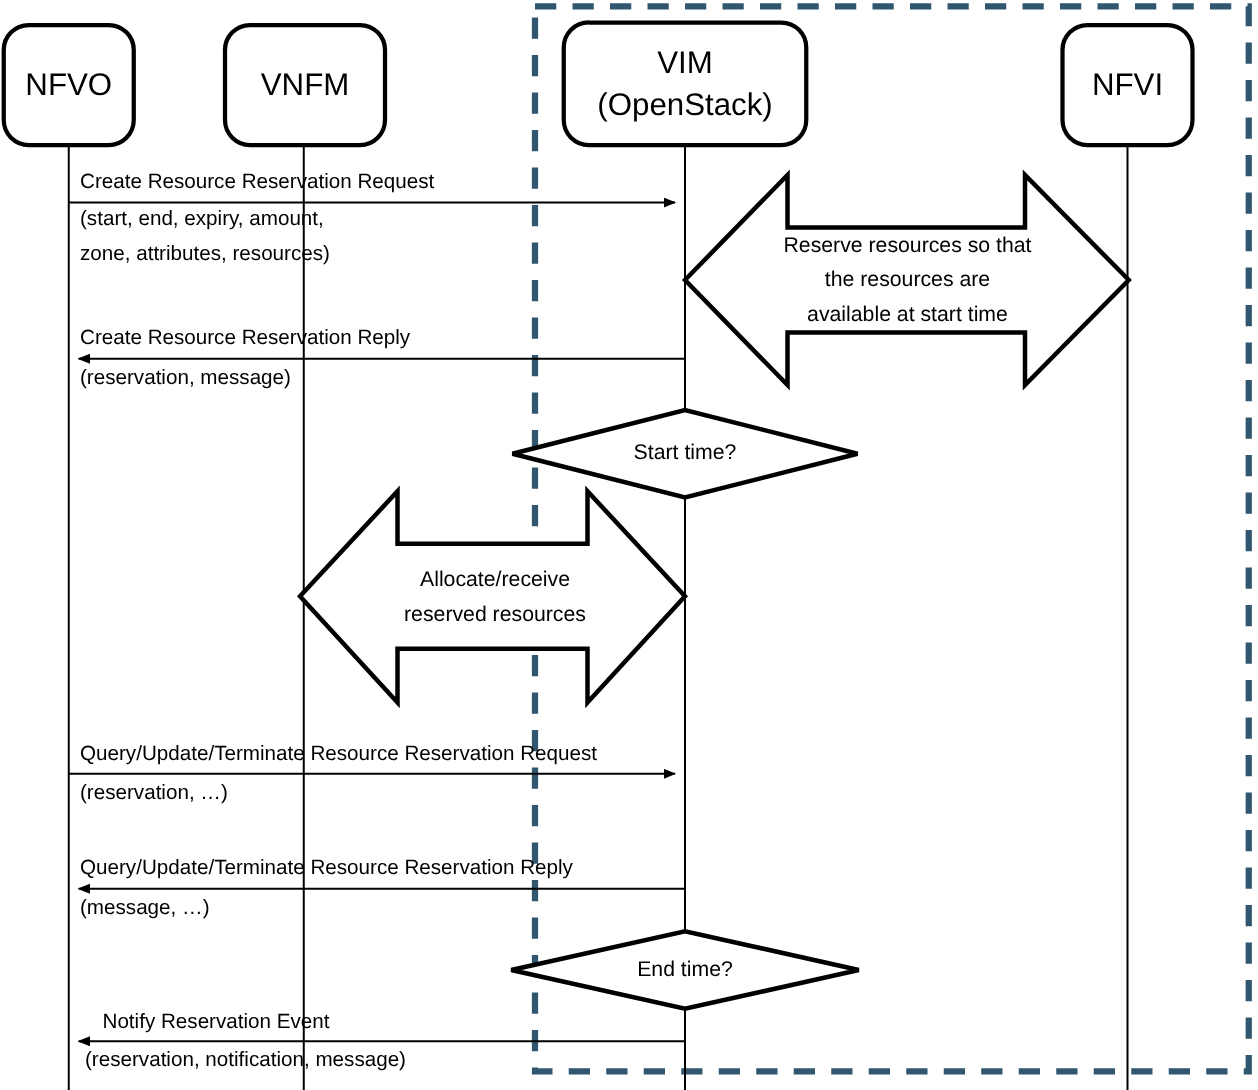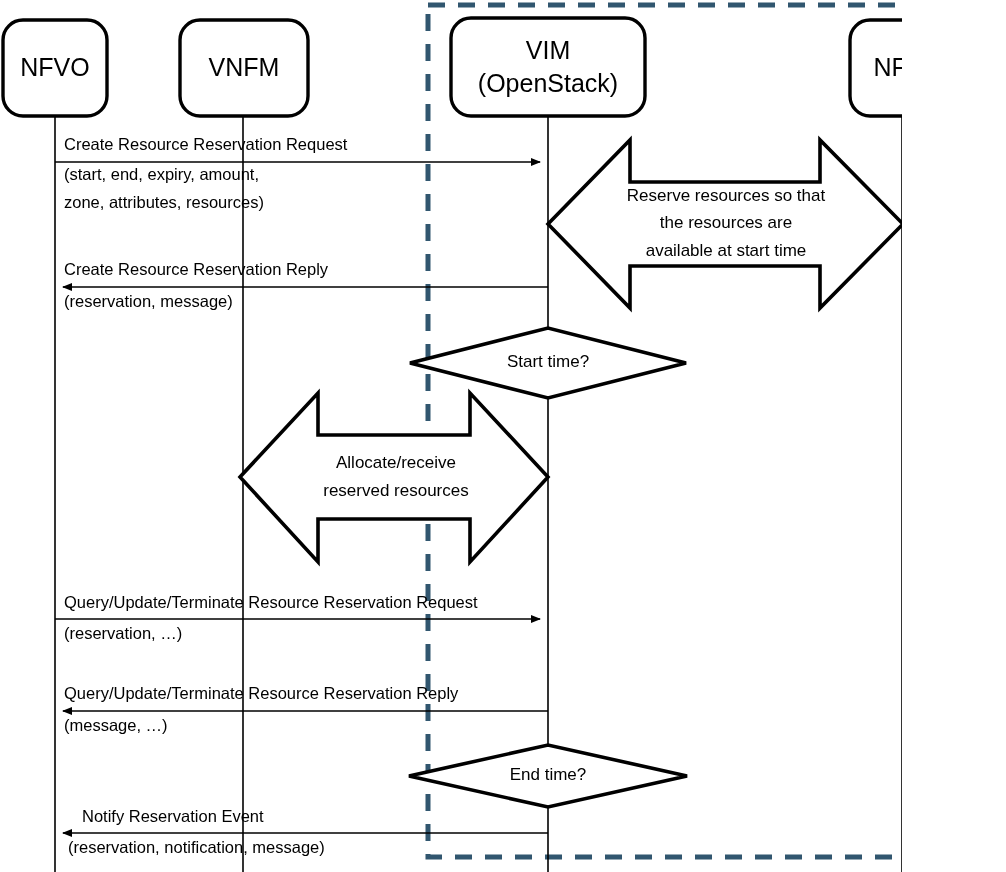--- a/index.html
+++ b/index.html
@@ -2,21 +2,21 @@
 <html><head>
 <meta charset="utf-8">
 <style>
   html, body {
     margin: 0;
     padding: 0;
     background: #ffffff;
   }
   #canvas {
     position: relative;
-    width: 902px;
+    width: 1006px;
     height: 872px;
     background: #ffffff;
     overflow: hidden;
     font-family: "Liberation Sans", sans-serif;
   }
   svg.layer {
     position: absolute;
     left: 0;
     top: 0;
     width: 1006px;

